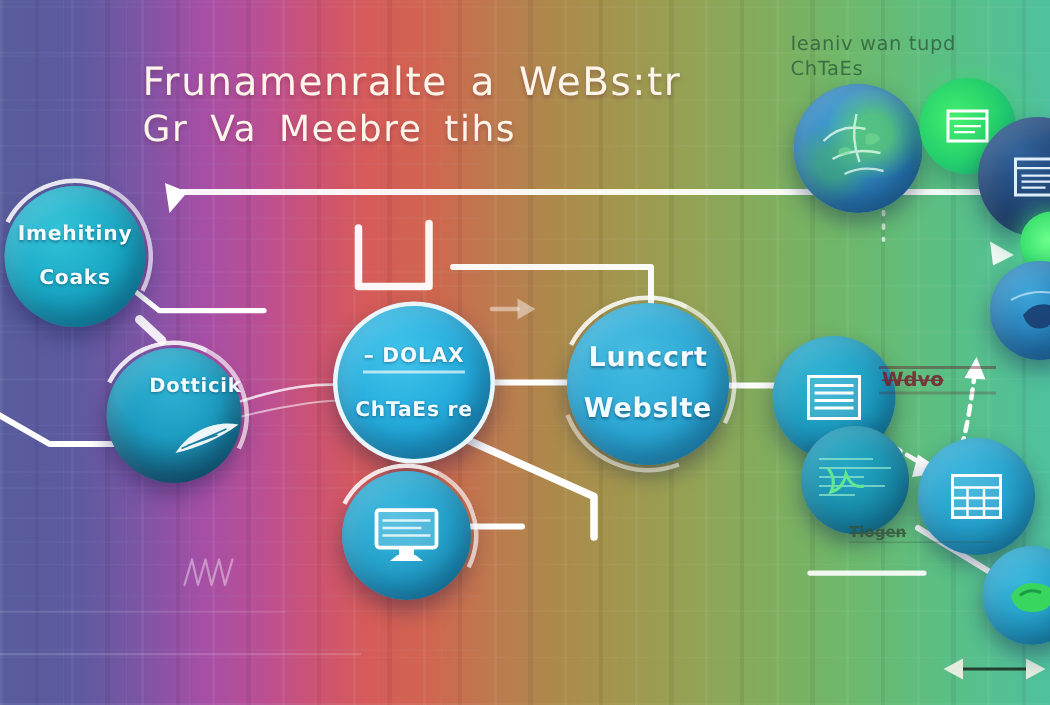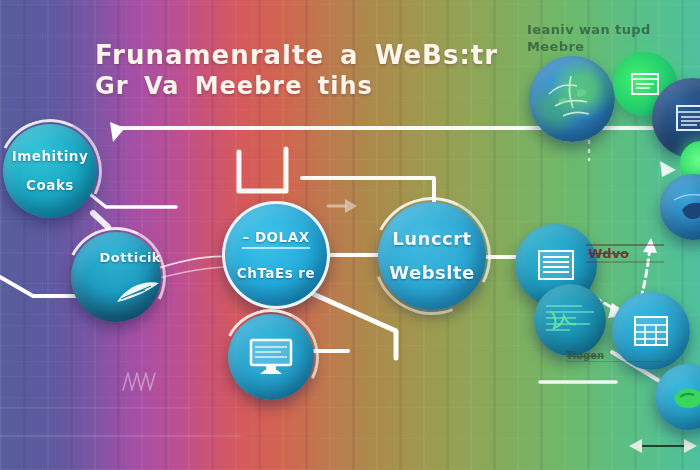--- a/index.html
+++ b/index.html
@@ -40,24 +40,24 @@
       radial-gradient(circle at 30% 62%, rgba(70,180,110,.6) 0 12%, transparent 34%),
       radial-gradient(circle at 42% 34%,#3f9fd4,#2a7ab6 60%,#1c5a92 100%);}
   .n-greenwin{left:613px;top:52px;width:64px;height:64px;background:radial-gradient(circle at 38% 42%,#44f06e,#24ce6c 55%,#17a07e 100%);
     box-shadow:0 0 18px rgba(70,240,120,.55), 0 6px 12px rgba(20,25,70,.35);}
   .n-navydoc{left:652px;top:78px;width:80px;height:80px;background:radial-gradient(circle at 34% 30%,#2d5f98,#1e3b68 65%,#142946 100%);}
   .n-glow{left:680px;top:141px;width:42px;height:42px;background:radial-gradient(circle at 45% 45%,#6bff8e,#2fd866 70%);box-shadow:0 0 16px rgba(90,255,140,.7);}
   .n-globe-right{left:660px;top:174px;width:66px;height:66px;background:radial-gradient(circle at 40% 34%,#3aa4d8,#2579b4 60%,#1b5b94 100%);}
   .n-pattern{left:534px;top:284px;width:72px;height:72px;background:radial-gradient(circle at 42% 34%,#24a7c4,#1890ae 60%,#106c86 100%);}
   .n-grid{left:612px;top:292px;width:78px;height:78px;background:radial-gradient(circle at 40% 32%,#37b4dc,#22a0cc 60%,#147ba3 100%);}
   .n-corner{left:655px;top:364px;width:66px;height:66px;background:radial-gradient(circle at 40% 34%,#38b6da,#219fca 60%,#15789f 100%);}
-  .title{position:absolute;left:95px;top:40px;z-index:4;color:#fdf4ea;font-weight:700;font-size:26px;
+  .title{position:absolute;left:95px;top:40px;z-index:4;color:#fdf4ea;font-weight:400;font-size:26px;
     letter-spacing:1px;word-spacing:6px;line-height:1.22;text-shadow:0 2px 3px rgba(110,40,70,.35);}
   .title .t2{font-size:24px;}
-  .note{position:absolute;left:527px;top:22px;z-index:4;color:#2f5d3c;opacity:.8;font-size:13px;line-height:1.3;font-weight:700;letter-spacing:.4px;}
+  .note{position:absolute;left:527px;top:22px;z-index:4;color:#2f5d3c;opacity:.8;font-size:13px;line-height:1.3;font-weight:400;letter-spacing:.4px;}
   .anno{position:absolute;z-index:4;font-weight:700;}
   .anno-wdvo{left:586px;top:244px;width:74px;color:#77202c;opacity:.85;font-size:13px;
     text-decoration:line-through;border-top:2px solid rgba(100,26,36,.5);border-bottom:2px solid rgba(100,26,36,.3);padding:0 2px;}
   .anno-tiogen{left:566px;top:350px;width:96px;color:#35513b;opacity:.8;font-size:10px;font-weight:600;
     text-decoration:line-through;border-bottom:1px solid rgba(50,80,60,.35);}
   .underline1{border-bottom:2px solid rgba(255,255,255,.65);padding-bottom:1px;}
 </style>
 </head>
 <body>
 
@@ -125,21 +125,21 @@
     </g>
   </svg>
 
   <div class="title">
     <div>Frunamenralte a WeBs:tr</div>
     <div class="t2">Gr Va Meebre tihs</div>
   </div>
 
   <div class="note">
     <div>Ieaniv wan tupd</div>
-    <div>Meebre</div>
+    <div>ChTaEs</div>
   </div>
 
   <div class="node n-goals">
     <span class="arc"></span>
     <div class="nlabel">Imehitiny</div>
     <div class="nlabel">Coaks</div>
   </div>
 
   <div class="node n-dotticik">
     <span class="arc"></span>

